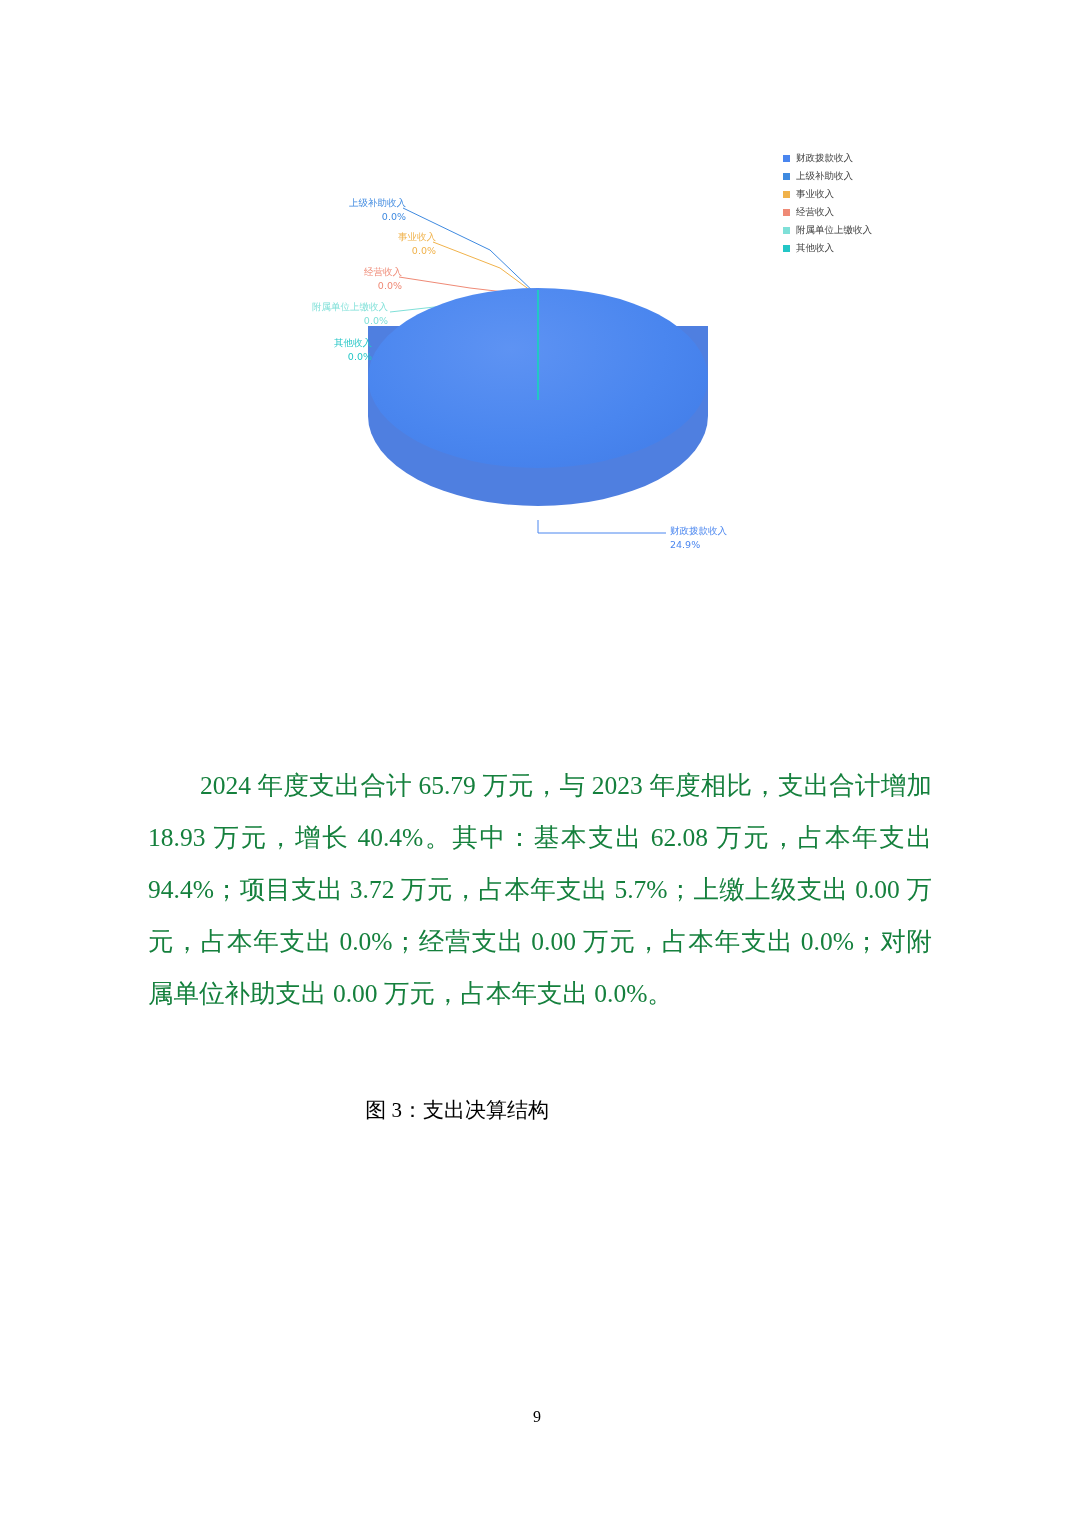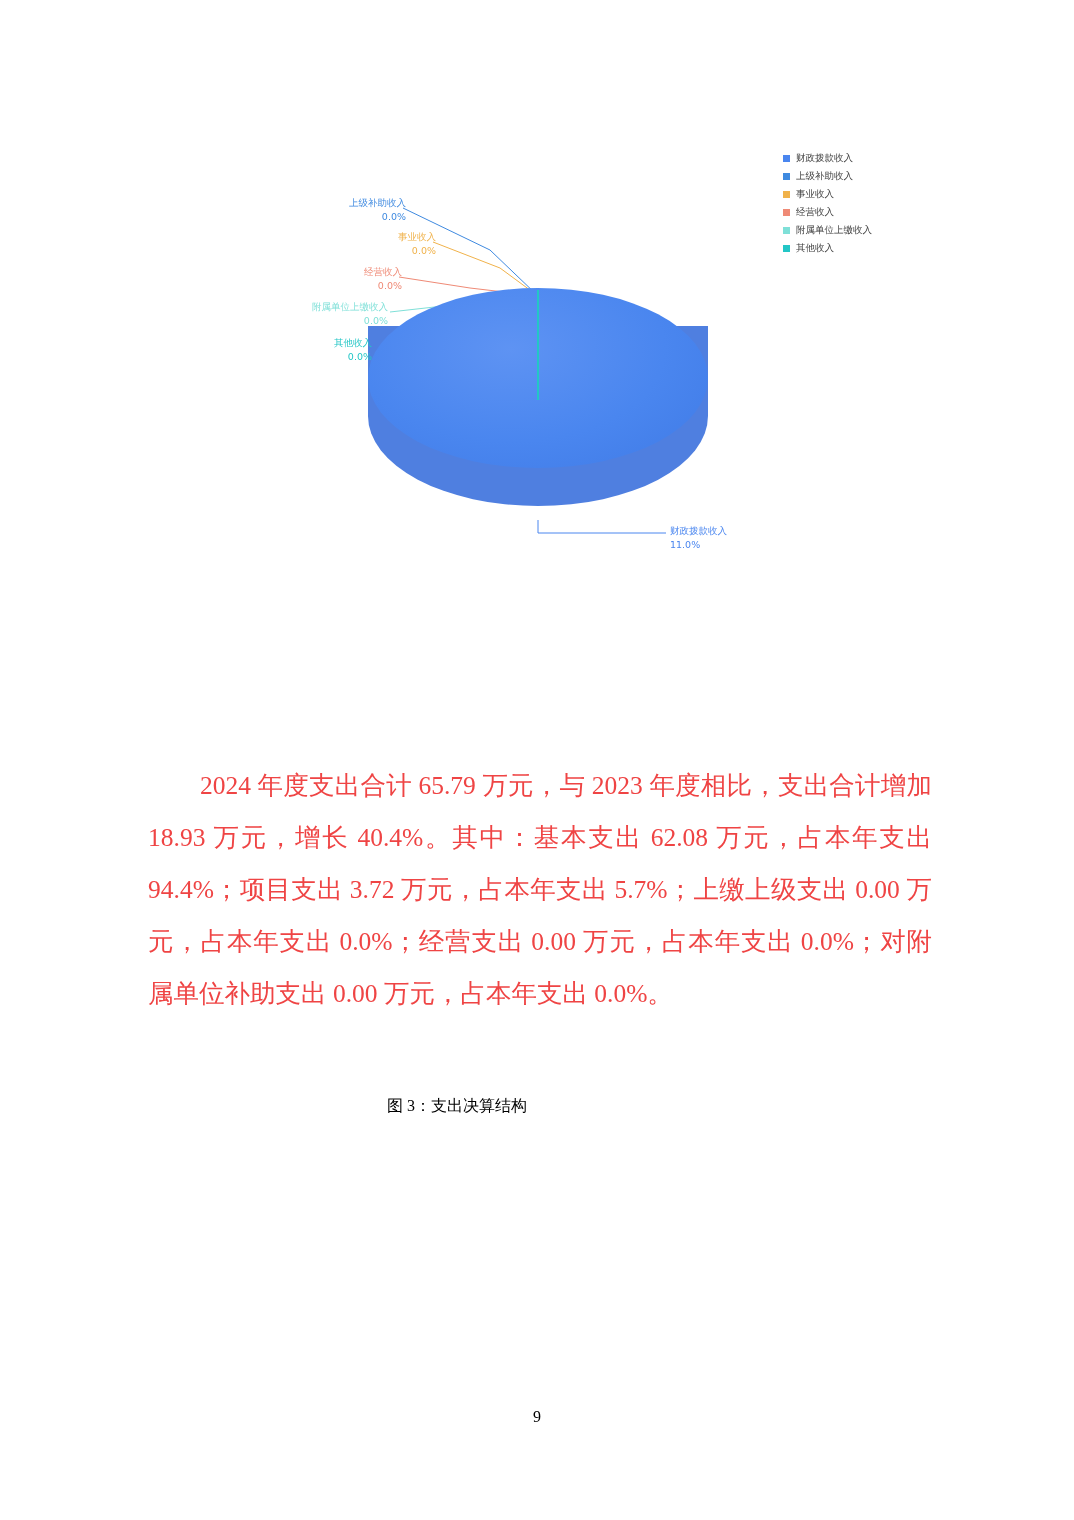--- a/index.html
+++ b/index.html
@@ -123,30 +123,30 @@
   .para {
     position: absolute;
     left: 148px;
     top: 760px;
     width: 784px;
     font-family: "Liberation Serif", serif;
     font-size: 25.5px;
     line-height: 52px;
     text-align: justify;
     text-indent: 52px;
-    color: #ef4444;
+    color: #15803d;
   }
   .figcap {
     position: absolute;
     left: 0;
     top: 1096px;
     width: 914px;
     text-align: center;
     font-family: "Liberation Serif", serif;
-    font-size: 16px;
+    font-size: 21px;
     color: #000;
   }
   .pageno {
     position: absolute;
     left: 0;
     top: 1408px;
     width: 1074px;
     text-align: center;
     font-family: "Liberation Serif", serif;
     font-size: 16px;
@@ -223,21 +223,21 @@
       <span class="pct">0.0%</span>
     </div>
 
     <div class="callout" style="left:212px; top:336px; width:160px; color:#23c6c6;">
       <span>其他收入</span>
       <span class="pct">0.0%</span>
     </div>
 
     <div class="callout callout-right" style="left:670px; top:524px; width:200px; color:#4a86ef;">
       <span>财政拨款收入</span>
-      <span class="pct">11.0%</span>
+      <span class="pct">24.9%</span>
     </div>
 
   </div>
 
 
   <div class="para">2024 年度支出合计 65.79 万元，与 2023 年度相比，支出合计增加 18.93 万元，增长 40.4%。其中：基本支出 62.08 万元，占本年支出 94.4%；项目支出 3.72 万元，占本年支出 5.7%；上缴上级支出 0.00 万元，占本年支出 0.0%；经营支出 0.00 万元，占本年支出 0.0%；对附属单位补助支出 0.00 万元，占本年支出 0.0%。</div>
 
   <div class="figcap">图 3：支出决算结构</div>
 
   <div class="pageno">9</div>

